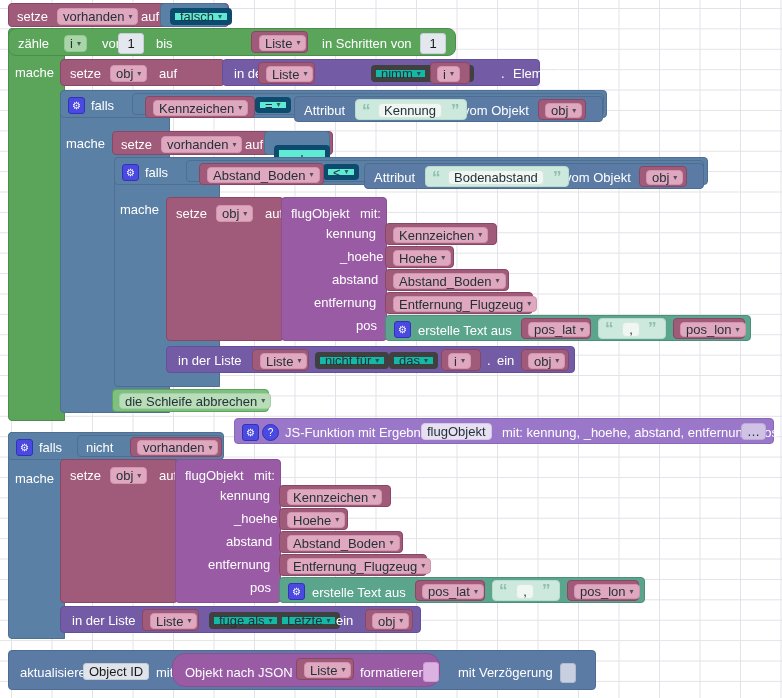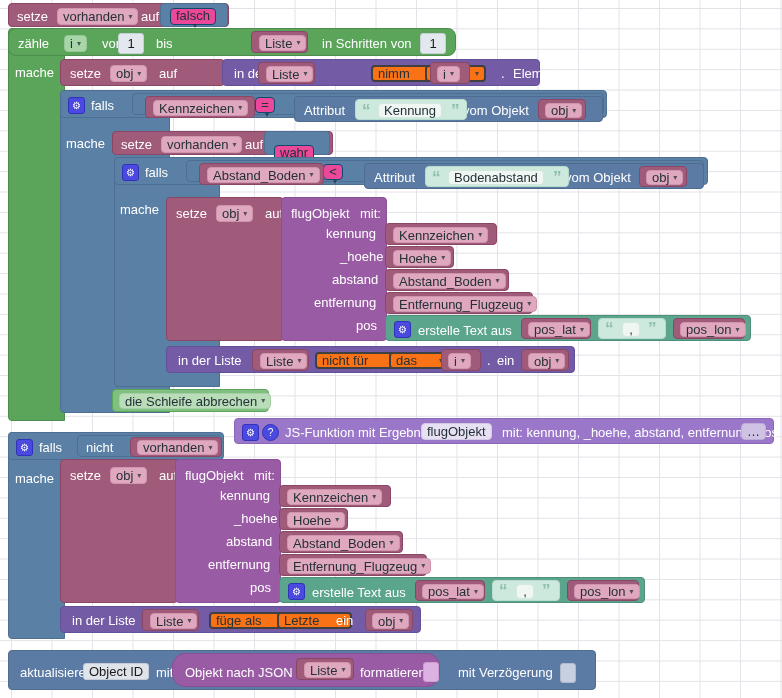--- a/index.html
+++ b/index.html
@@ -34,22 +34,22 @@
   .lbl{position:absolute;color:#ffffff;white-space:nowrap;line-height:1;}
 
   
   .fld{position:absolute;display:flex;align-items:center;border-radius:4px;
        white-space:nowrap;box-sizing:border-box;line-height:1;padding:0 5px;}
   .fld .tx{display:inline-block;}
   .fld .arw{margin-left:4px;font-size:8px;opacity:.75;}
 
   .f-var   {background:#e0a8bf;color:#243138;border:1px solid #cf95ae;}
   .f-loop  {background:#a9d6a9;color:#243138;border:1px solid #95c695;}
-  .f-list  {background:#f97316;color:#243138;border:2px solid #404040;gap:18px;}
-  .f-logic {background:#ec4899;color:#243138;border:1px solid #0c4a6e;flex-direction:column;}
+  .f-list  {background:#14b8a6;color:#243138;border:5px solid #404040;}
+  .f-logic {background:#5eead4;color:#243138;border:5px solid #0c4a6e;}
   .f-text  {background:#cde8dd;color:#243138;border:1px solid #b7dbcc;}
   .f-proc  {background:#d9cdec;color:#243138;border:1px solid #c8bae0;}
   .f-num   {background:#e3e7ee;color:#1a1a1a;border:1px solid #c9cfd9;border-radius:3px;}
   .f-white {background:#dfe3ea;color:#1a1a1a;border:1px solid #c5ccd6;border-radius:3px;}
 
   
   .icn{position:absolute;width:15px;height:15px;border-radius:3px;
        background:#4a4ae0;border:1px solid #3232b8;
        display:flex;align-items:center;justify-content:center;
        color:#fff;font-size:10px;line-height:1;}

